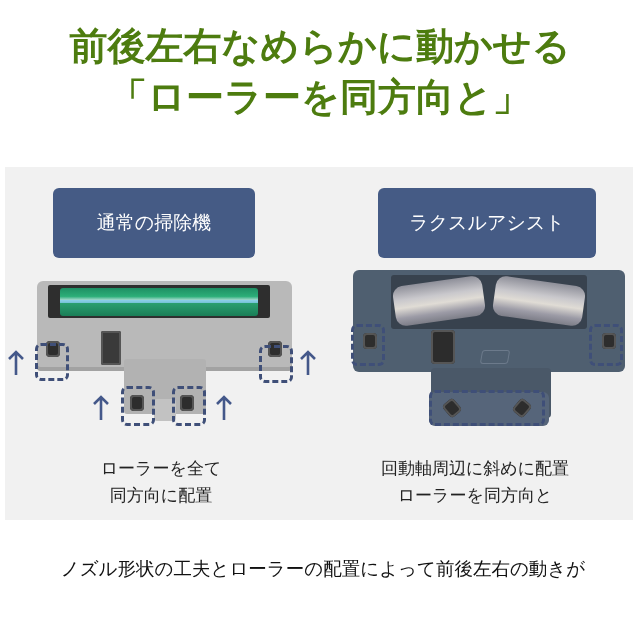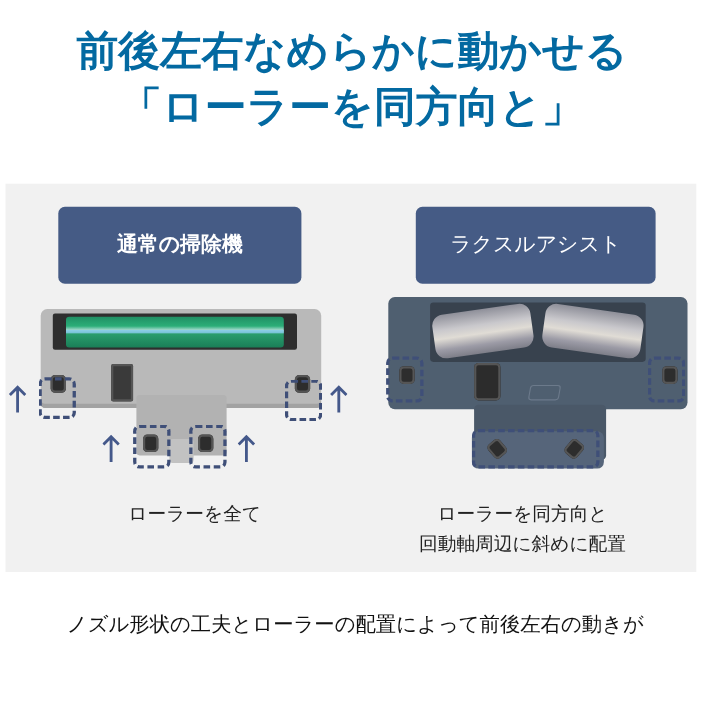--- a/index.html
+++ b/index.html
@@ -1,33 +1,33 @@
 <!DOCTYPE html>
 <html><head>
 <meta charset="utf-8">
 <style>
   html, body { margin:0; padding:0; }
   body { width:640px; height:640px; background:#ffffff; position:relative; overflow:hidden;
          font-family:"DejaVu Sans", sans-serif; color:#1a1a1a; }
   .headline { position:absolute; left:0; width:640px; text-align:center;
-              font-family:"DejaVu Serif", serif; font-weight:bold; font-size:38px; color:#0369a1;
+              font-family:"DejaVu Serif", serif; font-weight:bold; font-size:38px; color:#4d7c0f;
               letter-spacing:0px; line-height:1; }
   .headline.l1 { top:27px; }
   .headline.l2 { top:78px; }
 
   .panel { position:absolute; left:5px; top:167px; width:628px; height:353px; background:#f1f1f1; }
 
   .label-box { position:absolute; background:#455b85; border-radius:6px; color:#ffffff;
                display:flex; flex-direction:column; align-items:center; justify-content:center;
                font-size:19px; line-height:1.25; }
-  .label-left { left:53px; top:188px; width:221px; height:70px;font-weight:bold; }
+  .label-left { left:53px; top:188px; width:202px; height:70px; }
   .label-right { left:378px; top:188px; width:218px; height:70px; }
 
   .caption { position:absolute; text-align:center; font-size:17px; line-height:27px; color:#222; }
-  .cap-left { left:52px; width:250px; top:455px; }
+  .cap-left { left:36px; width:250px; top:455px;font-family:Liberation Serif, serif; }
   .cap-right { left:340px; width:270px; top:455px; }
 
   .body-text { position:absolute; left:8px; top:553px; width:630px; font-family:"DejaVu Serif", serif;
                font-size:18.5px; line-height:32px; color:#111; white-space:nowrap;text-align:center; }
 
   
   .nozzle-left { position:absolute; left:37px; top:281px; width:255px; }
   .nz-top { position:absolute; left:0; top:0; width:255px; height:90px; background:#b9b9b9; border-radius:6px 6px 4px 4px;
             box-shadow: inset 0 -4px 0 #a2a2a2; }
   .nz-brush { position:absolute; left:11px; top:4px; width:222px; height:33px; background:#2e2e2e; border-radius:2px; overflow:hidden; }
@@ -124,21 +124,22 @@
   <div class="wheel" style="left:249px;top:63px;"></div>
   <div class="wheel" style="left:92px;top:130px;transform:rotate(-40deg);"></div>
   <div class="wheel" style="left:162px;top:130px;transform:rotate(40deg);"></div>
 </div>
 <div class="dash" style="left:351px;top:324px;width:34px;height:42px;"></div>
 <div class="dash" style="left:589px;top:324px;width:34px;height:42px;"></div>
 <div class="dash" style="left:429px;top:390px;width:116px;height:36px;"></div>
 
 <div class="caption cap-left">
   <div>ローラーを全て</div>
+  <div>同方向に配置</div>
 </div>
 <div class="caption cap-right">
+  <div>回動軸周辺に斜めに配置</div>
   <div>ローラーを同方向と</div>
-  <div>回動軸周辺に斜めに配置</div>
 </div>
 
 <div class="body-text">
   <div>ノズル形状の工夫とローラーの配置によって前後左右の動きが</div>
 </div>
 
 </body></html>

